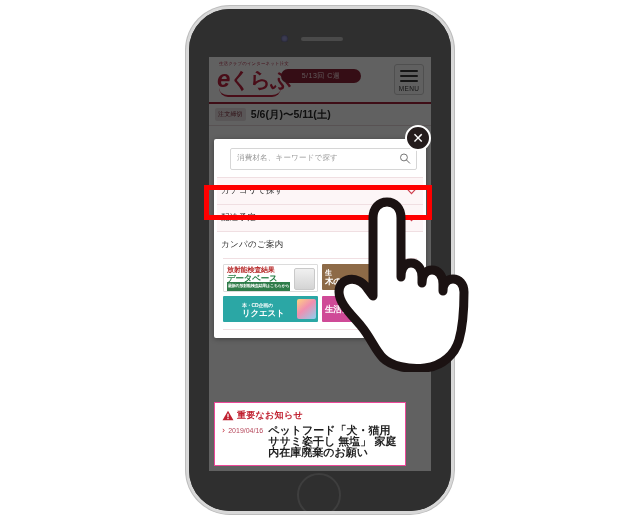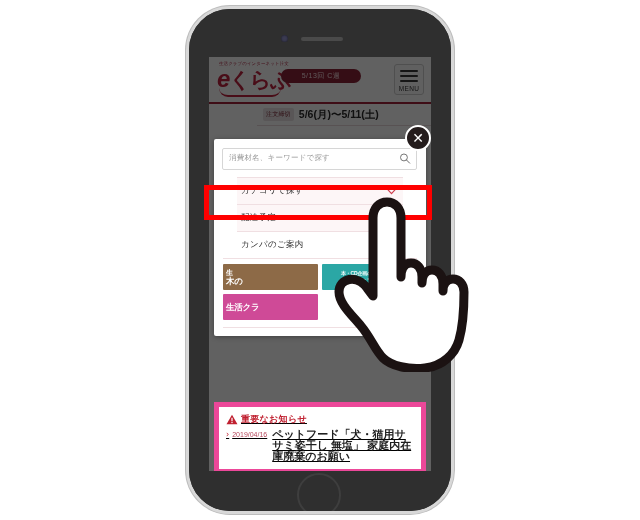--- a/index.html
+++ b/index.html
@@ -168,21 +168,20 @@
   }
 
   
   .schedule-row {
     display: flex;
     align-items: center;
     height: 21px;
     padding-left: 6px;
     border-bottom: 1px solid #e8d7da;
     background: #ffffff;
-    margin-left: 48px;
   }
   .schedule-tag {
     background: #e9e3e4;
     color: #7a2232;
     font-size: 6px;
     padding: 2px 3px;
     border-radius: 2px;
     white-space: nowrap;
     margin-right: 5px;
     letter-spacing: 0.2px;
@@ -227,21 +226,21 @@
     box-sizing: border-box;
     color: #ffffff;
     font-size: 14px;
     line-height: 22px;
     text-align: center;
     font-family: "DejaVu Sans", sans-serif;
     z-index: 40;
   }
 
   #search-wrap {
-    padding: 9px 9px 7px 8px;
+    padding: 9px 9px 7px 16px;
   }
   #search-box {
     position: relative;
     height: 20px;
     border: 1px solid #d6d6d6;
     border-radius: 2px;
     background: #fff;
   }
   #search-placeholder {
     position: absolute;
@@ -258,21 +257,21 @@
     top: 3px;
     width: 12px;
     height: 13px;
   }
 
   .menu-row {
     position: relative;
     height: 26px;
     border-top: 1px solid #f0dfe2;
     background: #fdf6f7;
-    margin: 0 23px;
+    margin: 0 3px;
   }
   .menu-row:first-of-type { border-top: 1px solid #f0dfe2; }
   .menu-row.plain { background: #ffffff; }
   .menu-row .label {
     position: absolute;
     left: 4px;
     top: 7px;
     font-size: 8.5px;
     color: #2c2c2c;
     letter-spacing: 0.3px;
@@ -352,26 +351,25 @@
   }
 
   #b4 { background: #cf4a97; }
   #b4 .btxt { color: #ffffff; font-size: 9px; }
 
   
   #notice {
     position: absolute;
     left: 5px;
     top: 345px;
-    width: 212px;
-    border: 5px solid #ec4899;
+    width: 192px;
+    border: 1px solid #ec4899;
     background: #ffffff;
     box-sizing: border-box;
     padding: 6px 7px 7px 7px;
-    text-decoration: underline;
   }
   #notice-head {
     display: flex;
     align-items: center;
     margin-bottom: 3px;
   }
   #notice-warn-icon {
     width: 12px;
     height: 11px;
     margin-right: 3px;
@@ -493,20 +491,28 @@
           </svg>
         </div>
 
         <div class="menu-row plain">
           <span class="label">カンパのご案内</span>
         </div>
 
         <div class="menu-sep"></div>
 
         <div id="banners">
+          <div class="banner" id="b1">
+            <span class="btxt">
+              <span class="l1">放射能検査結果</span>
+              <span class="l2">データベース</span>
+              <span class="l3">最新の放射能検査結果はこちらから</span>
+            </span>
+            <span class="thumb"></span>
+          </div>
 
           <div class="banner" id="b2">
             <span class="btxt">
               <span class="l1">生</span>
               <span class="l2">木の</span>
             </span>
           </div>
 
           <div class="banner" id="b3">
             <span class="btxt">

